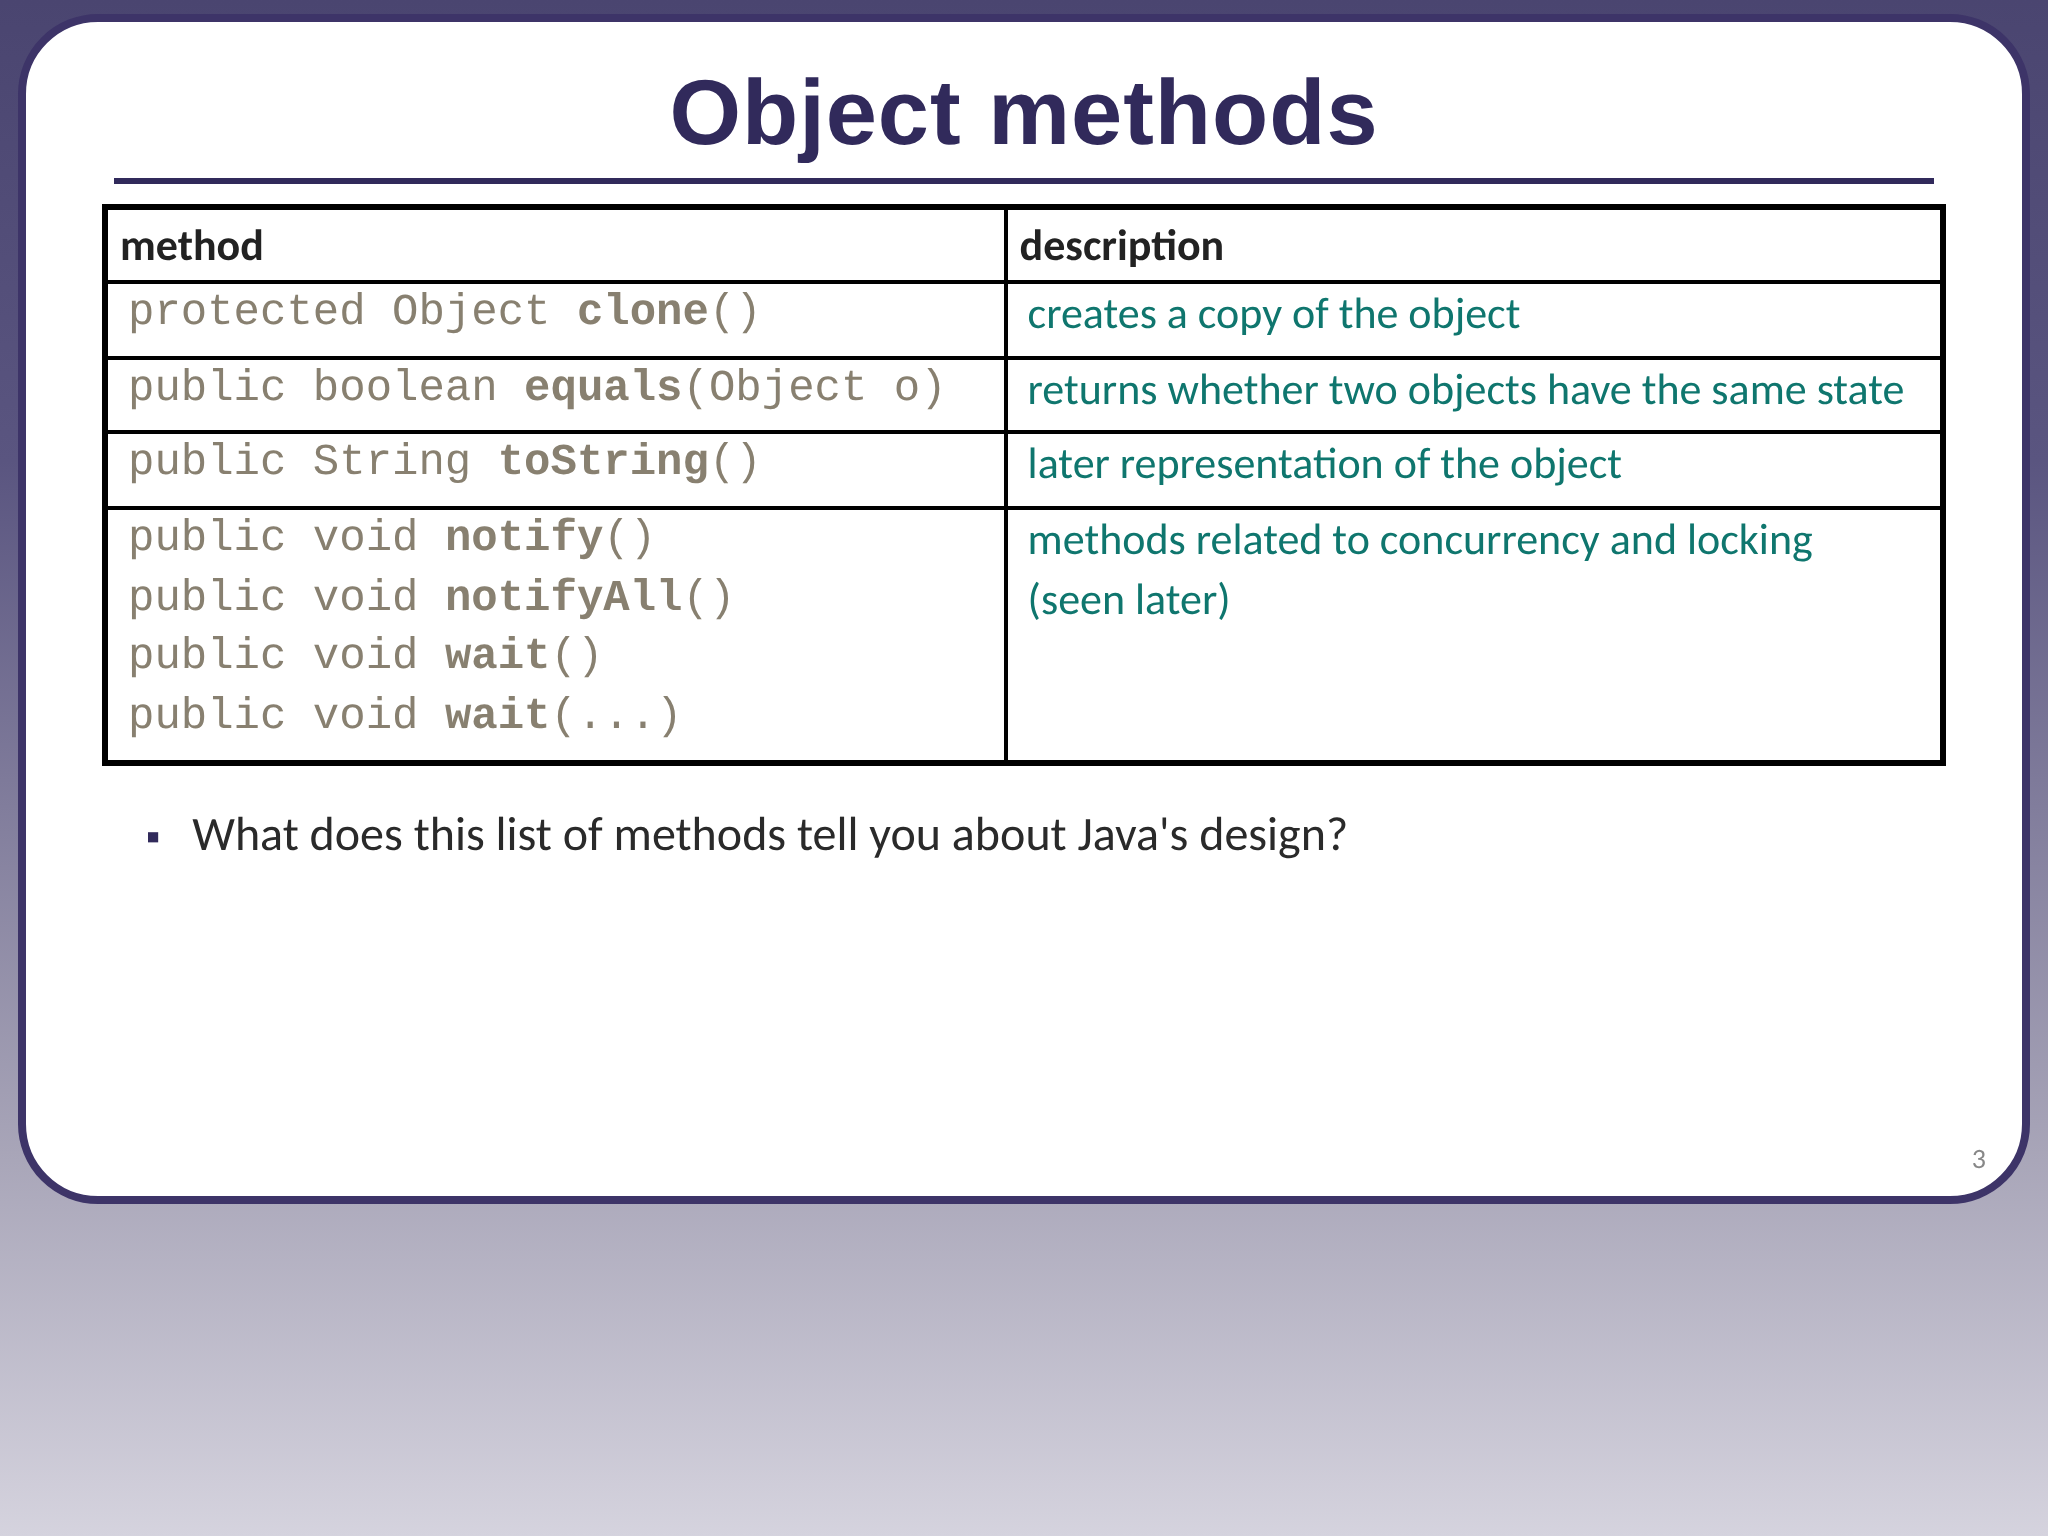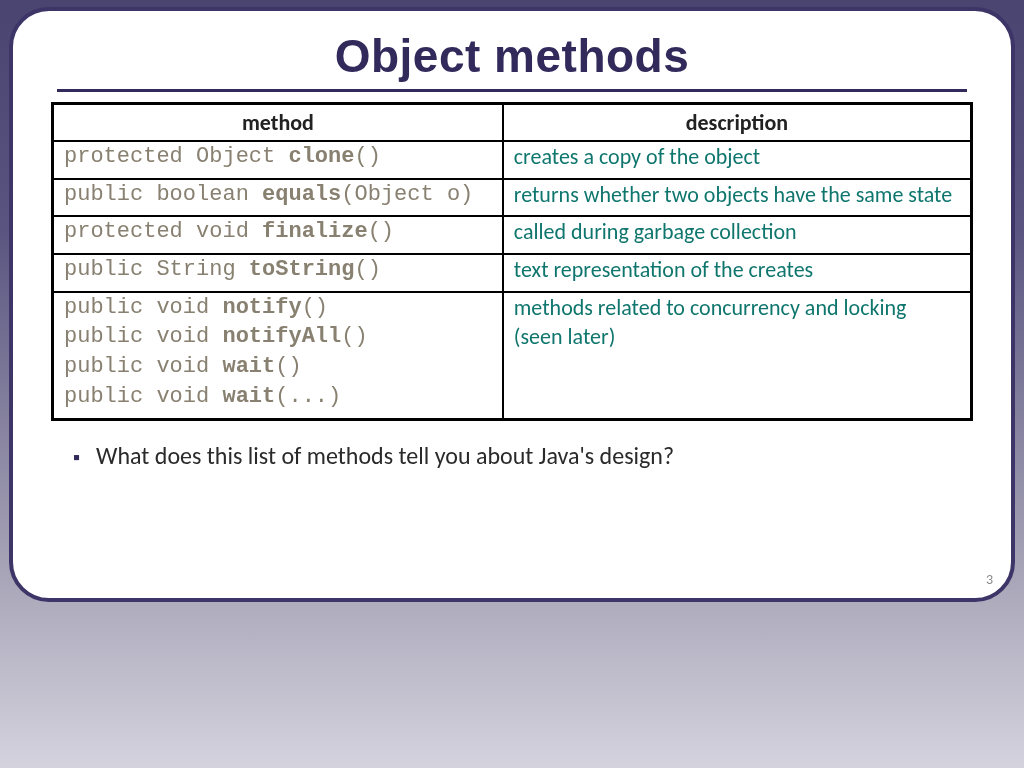--- a/index.html
+++ b/index.html
@@ -44,21 +44,21 @@
     table-layout: fixed;
   }
   table.methods col.col-method { width: 49%; }
   table.methods col.col-desc   { width: 51%; }
   table.methods th {
     border: 2px solid #000;
     font-family: "Segoe UI", Calibri, Arial, sans-serif;
     font-size: 22px;
     font-weight: 700;
     color: #222;
-    text-align: center;
+    text-align: left;
     padding: 4px 6px;
   }
   table.methods td {
     border: 2px solid #000;
     padding: 0 10px 6px 10px;
     vertical-align: top;
     font-size: 22px;
     line-height: 1.35;
   }
   td.sig {
@@ -121,29 +121,23 @@
           <td class="desc">creates a copy of the object</td>
         </tr>
         <tr>
           <td class="sig">
             <span class="sigline"><span>public boolean </span><span class="mname">equals</span><span>(Object o)</span></span>
           </td>
           <td class="desc">returns whether two objects have the same state</td>
         </tr>
         <tr>
           <td class="sig">
-            <span class="sigline"><span>protected void </span><span class="mname">finalize</span><span>()</span></span>
-          </td>
-          <td class="desc">called during garbage collection</td>
-        </tr>
-        <tr>
-          <td class="sig">
             <span class="sigline"><span>public String </span><span class="mname">toString</span><span>()</span></span>
           </td>
-          <td class="desc">text representation of the creates</td>
+          <td class="desc">later representation of the object</td>
         </tr>
         <tr>
           <td class="sig">
             <span class="sigline"><span>public void </span><span class="mname">notify</span><span>()</span></span>
             <span class="sigline"><span>public void </span><span class="mname">notifyAll</span><span>()</span></span>
             <span class="sigline"><span>public void </span><span class="mname">wait</span><span>()</span></span>
             <span class="sigline"><span>public void </span><span class="mname">wait</span><span>(...)</span></span>
           </td>
           <td class="desc">methods related to concurrency and locking  (seen later)</td>
         </tr>

